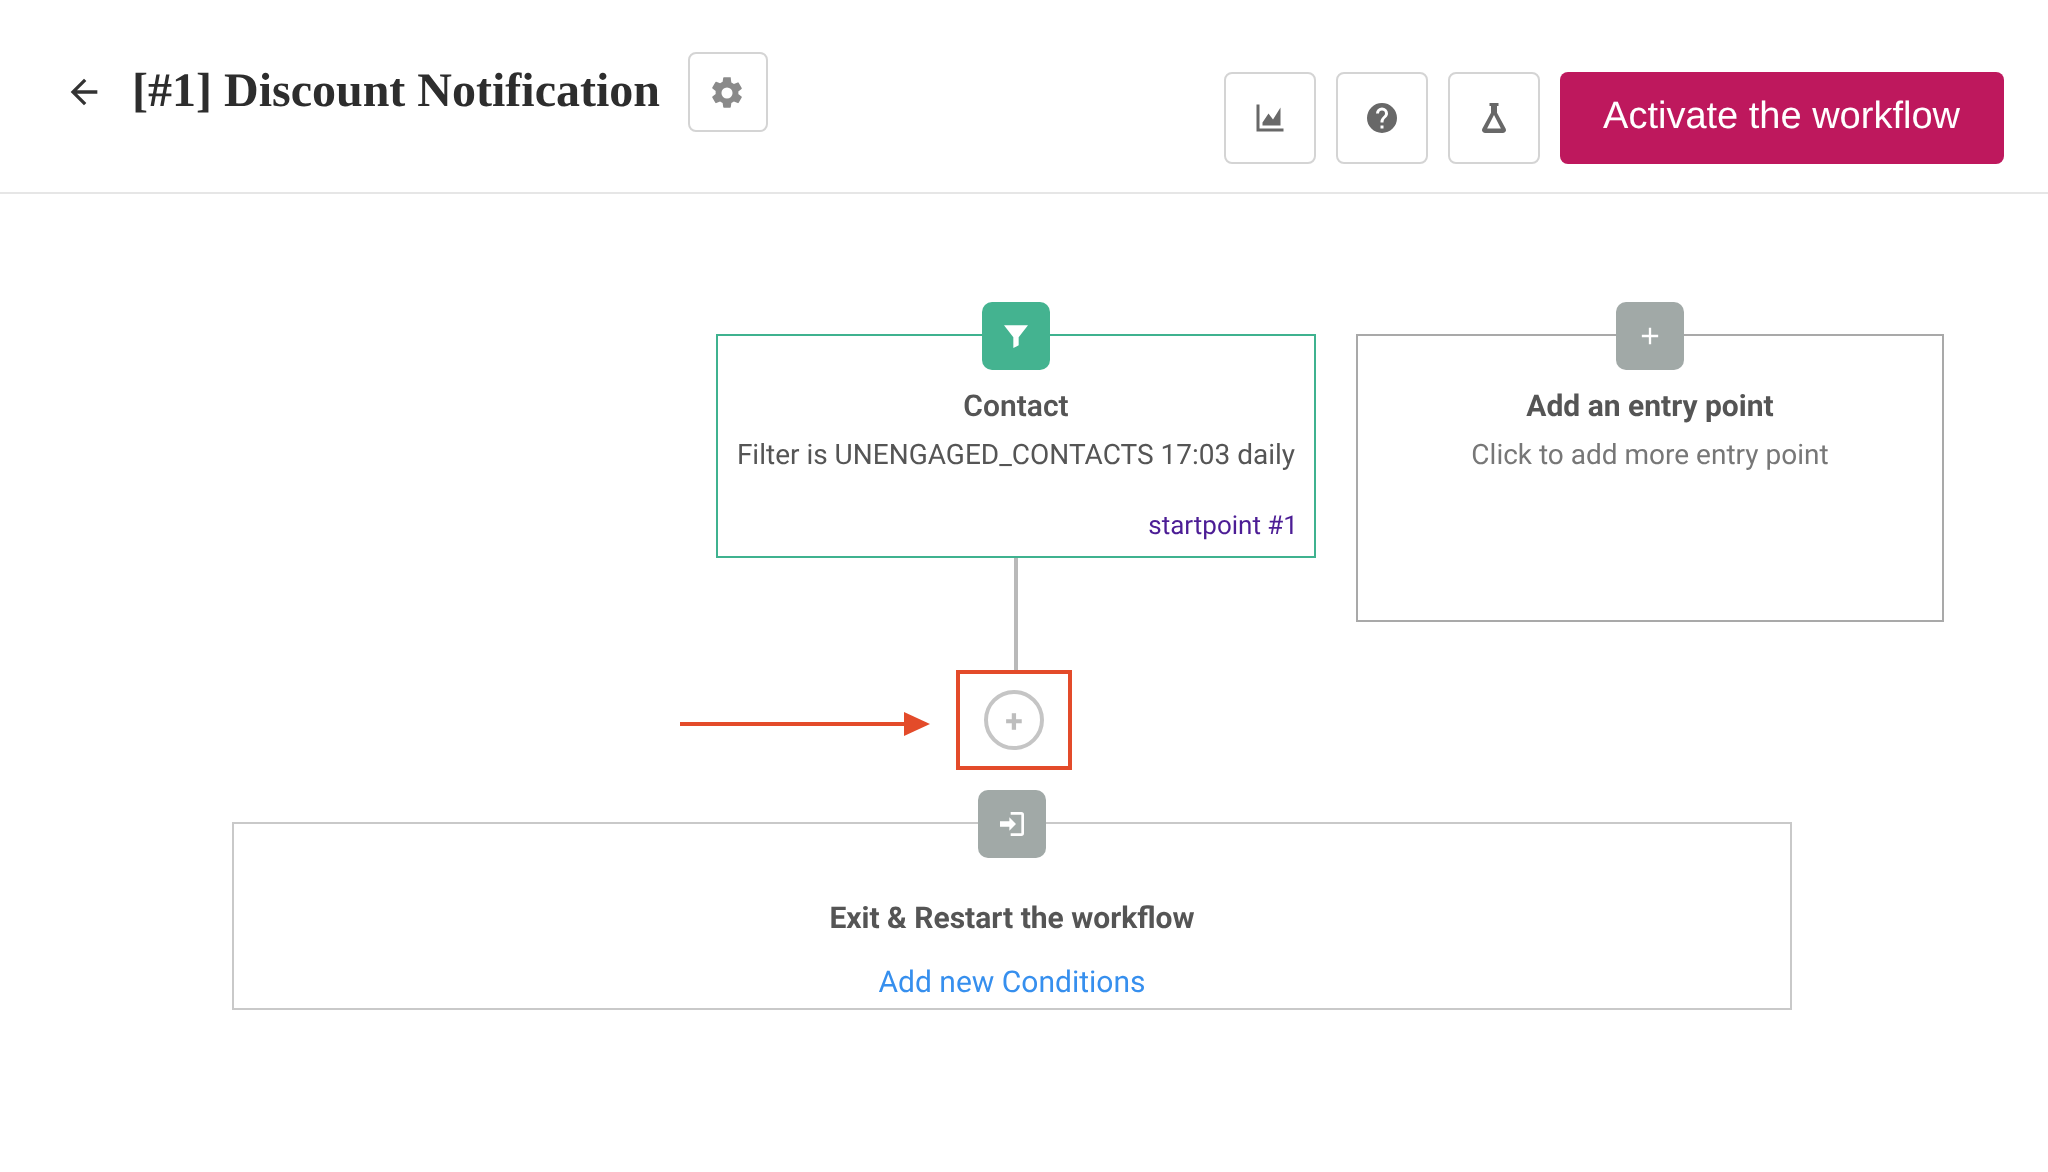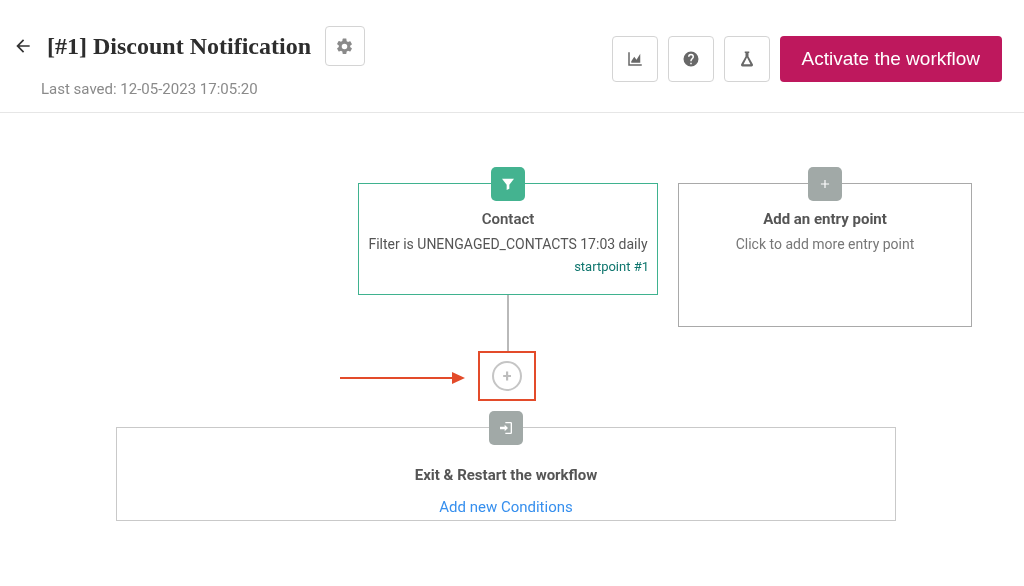--- a/index.html
+++ b/index.html
@@ -8,21 +8,21 @@
     background: #fff;
     color: #333;
     width: 1024px;
     height: 586px;
     overflow: hidden;
   }
   .header {
     display: flex;
     align-items: flex-start;
     justify-content: space-between;
-    padding: 26px 22px 14px 13px;
+    padding: 26px 22px 14px 32px;
     border-bottom: 1px solid #e6e6e6;
     gap: 18px;
   }
   .header-left {
     display: flex;
     flex-direction: column;
     gap: 14px;
   }
   .title-row {
     display: flex;
@@ -114,23 +114,23 @@
   }
   .entry-card .card-desc {
     color: #555;
     font-size: 14px;
     margin-top: 8px;
     padding: 0 8px;
   }
   .entry-card .card-footer {
     position: absolute;
     right: 8px;
-    bottom: 20px;
+    bottom: 7px;
     font-size: 13px;
-    color: #0f766e;
+    color: #4c1d95;
     margin-top: 29px;
   }
   .card-badge {
     position: absolute;
     left: 50%;
     top: -17px;
     transform: translateX(-50%);
     width: 34px;
     height: 34px;
     border-radius: 5px;
@@ -242,21 +242,20 @@
       </span>
       <h1 class="page-title">[#1] Discount Notification</h1>
       <button class="gear-btn">
         <span>
           <svg width="19" height="19" viewBox="0 0 24 24">
               <path fill="currentColor" d="M19.14 12.94a7.49 7.49 0 0 0 .05-.94 7.49 7.49 0 0 0-.05-.94l2.03-1.58a.5.5 0 0 0 .12-.64l-1.92-3.32a.5.5 0 0 0-.61-.22l-2.39.96a7.03 7.03 0 0 0-1.62-.94l-.36-2.54A.5.5 0 0 0 13.9 2h-3.8a.5.5 0 0 0-.49.42l-.36 2.54c-.58.24-1.12.55-1.62.94l-2.39-.96a.5.5 0 0 0-.61.22L2.71 8.48a.5.5 0 0 0 .12.64l2.03 1.58c-.03.31-.05.63-.05.94s.02.63.05.94L2.83 14.2a.5.5 0 0 0-.12.64l1.92 3.32c.14.24.43.34.61.22l2.39-.96c.5.39 1.04.7 1.62.94l.36 2.54a.5.5 0 0 0 .49.42h3.8a.5.5 0 0 0 .49-.42l.36-2.54c.58-.24 1.12-.55 1.62-.94l2.39.96c.18.12.47.02.61-.22l1.92-3.32a.5.5 0 0 0-.12-.64l-2.03-1.58zM12 15.5A3.5 3.5 0 1 1 12 8.5a3.5 3.5 0 0 1 0 7z"></path>
             </svg>
         </span>
       </button>
     </div>
-    <div class="last-saved">Last saved: 12-05-2023 17:05:20</div>
   </div>
 
   <div class="header-right">
     <button class="icon-btn">
       <span>
         <svg width="18" height="18" viewBox="0 0 24 24">
             <path fill="currentColor" d="M3 3v18h18v-2H5V3H3zm4 12l4-6 3 4 5-8v12H7z"></path>
           </svg>
       </span>
     </button>

